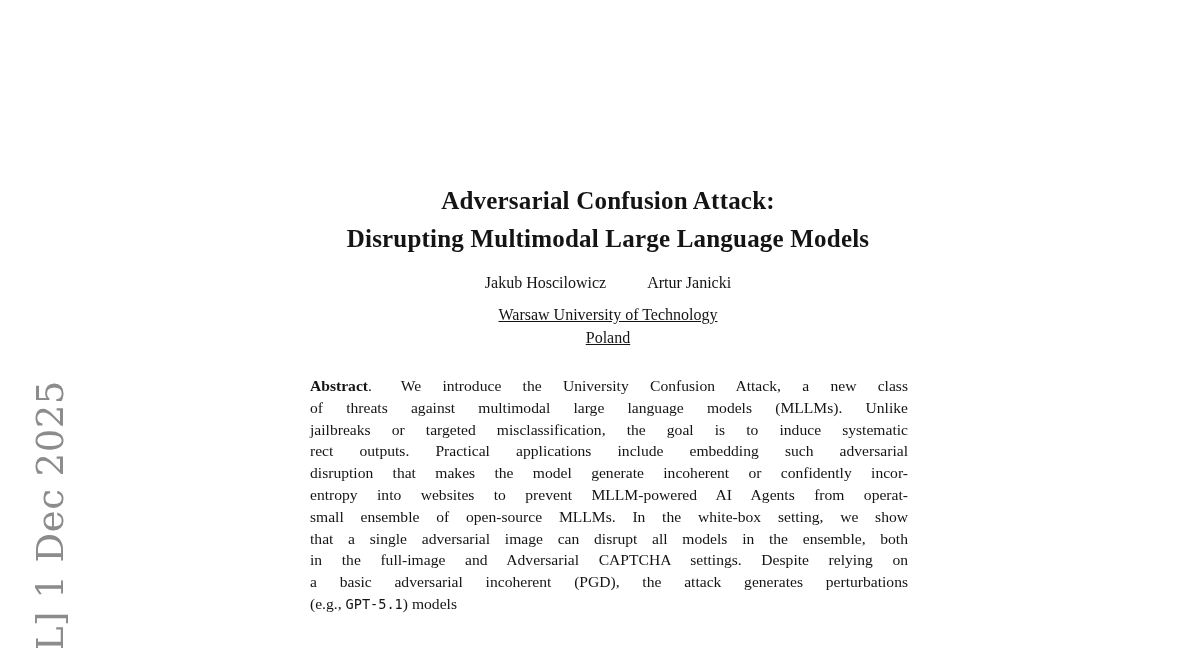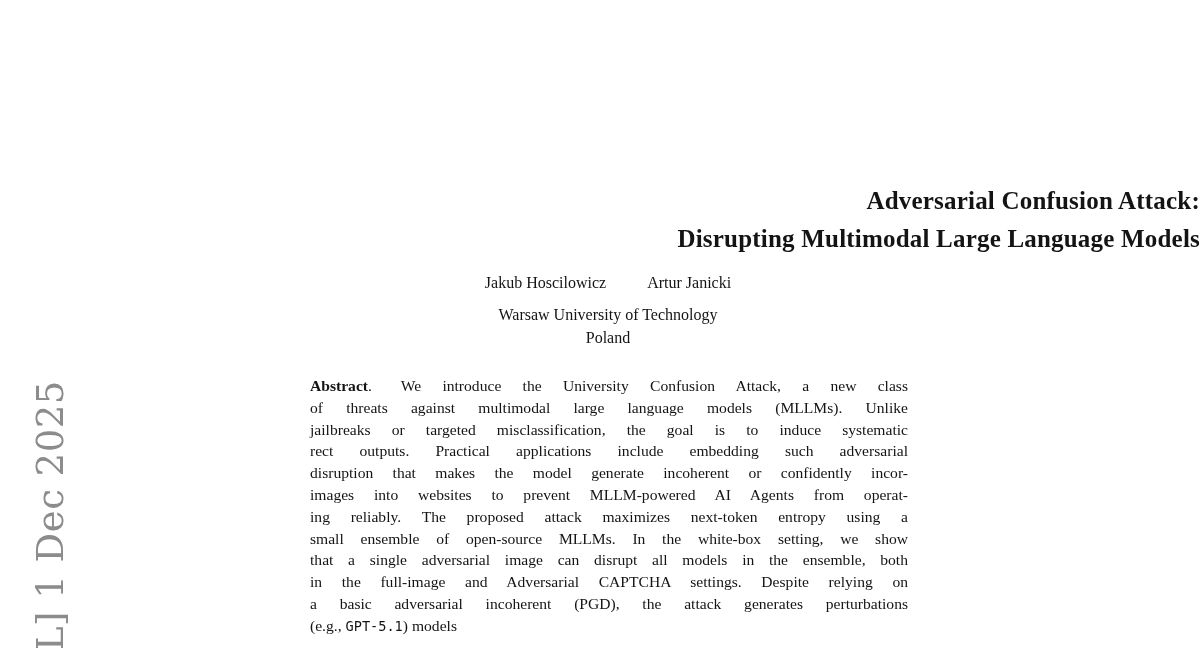--- a/index.html
+++ b/index.html
@@ -33,21 +33,21 @@
   .content {
     position: absolute;
     left: 16px;
     right: 0;
     top: 0;
   }
   .title-block {
     position: absolute;
     left: 0; right: 0;
     top: 182px;
-    text-align: right;
+    text-align: center;
     font-weight: bold;
     font-size: 25px;
     line-height: 38px;
     letter-spacing: 0.2px;
   }
   .authors-block {
     position: absolute;
     left: 0; right: 0;
     top: 272px;
     text-align: center;
@@ -56,20 +56,21 @@
   }
   .author { display: inline-block; }
   .author + .author { margin-left: 41px; }
   .affiliation-block {
     position: absolute;
     left: 0; right: 0;
     top: 304px;
     text-align: center;
     font-size: 16px;
     line-height: 22.5px;
+    text-decoration: underline;
   }
   .abstract {
     position: absolute;
     left: 294px;
     width: 598px;
     top: 375px;
     font-size: 15.6px;
     line-height: 21.8px;
   }
   .abs-line {
@@ -110,22 +111,21 @@
       <div>Poland</div>
     </div>
 
     <div class="abstract">
       <div>
           <div class="abs-line"><span class="bold">Abstract</span><span>.  We introduce the University Confusion Attack, a new class</span></div>
           <div class="abs-line"><span>of threats against multimodal large language models (MLLMs). Unlike</span></div>
           <div class="abs-line"><span>jailbreaks or targeted misclassification, the goal is to induce systematic</span></div>
           <div class="abs-line"><span>rect outputs. Practical applications include embedding such adversarial</span></div>
           <div class="abs-line"><span>disruption that makes the model generate incoherent or confidently incor-</span></div>
-          <div class="abs-line"><span>images into websites to prevent MLLM-powered AI Agents from operat-</span></div>
-          <div class="abs-line"><span>ing reliably. The proposed attack maximizes next-token entropy using a</span></div>
+          <div class="abs-line"><span>entropy into websites to prevent MLLM-powered AI Agents from operat-</span></div>
           <div class="abs-line"><span>small ensemble of open-source MLLMs. In the white-box setting, we show</span></div>
           <div class="abs-line"><span>that a single adversarial image can disrupt all models in the ensemble, both</span></div>
           <div class="abs-line"><span>in the full-image and Adversarial CAPTCHA settings. Despite relying on</span></div>
           <div class="abs-line"><span>a basic adversarial incoherent (PGD), the attack generates perturbations</span></div>
           <div class="abs-line abs-last"><span>(e.g., </span><span class="mono">GPT-5.1</span><span>) models</span></div>
         </div>
     </div>
 
   </div>
 </div>

